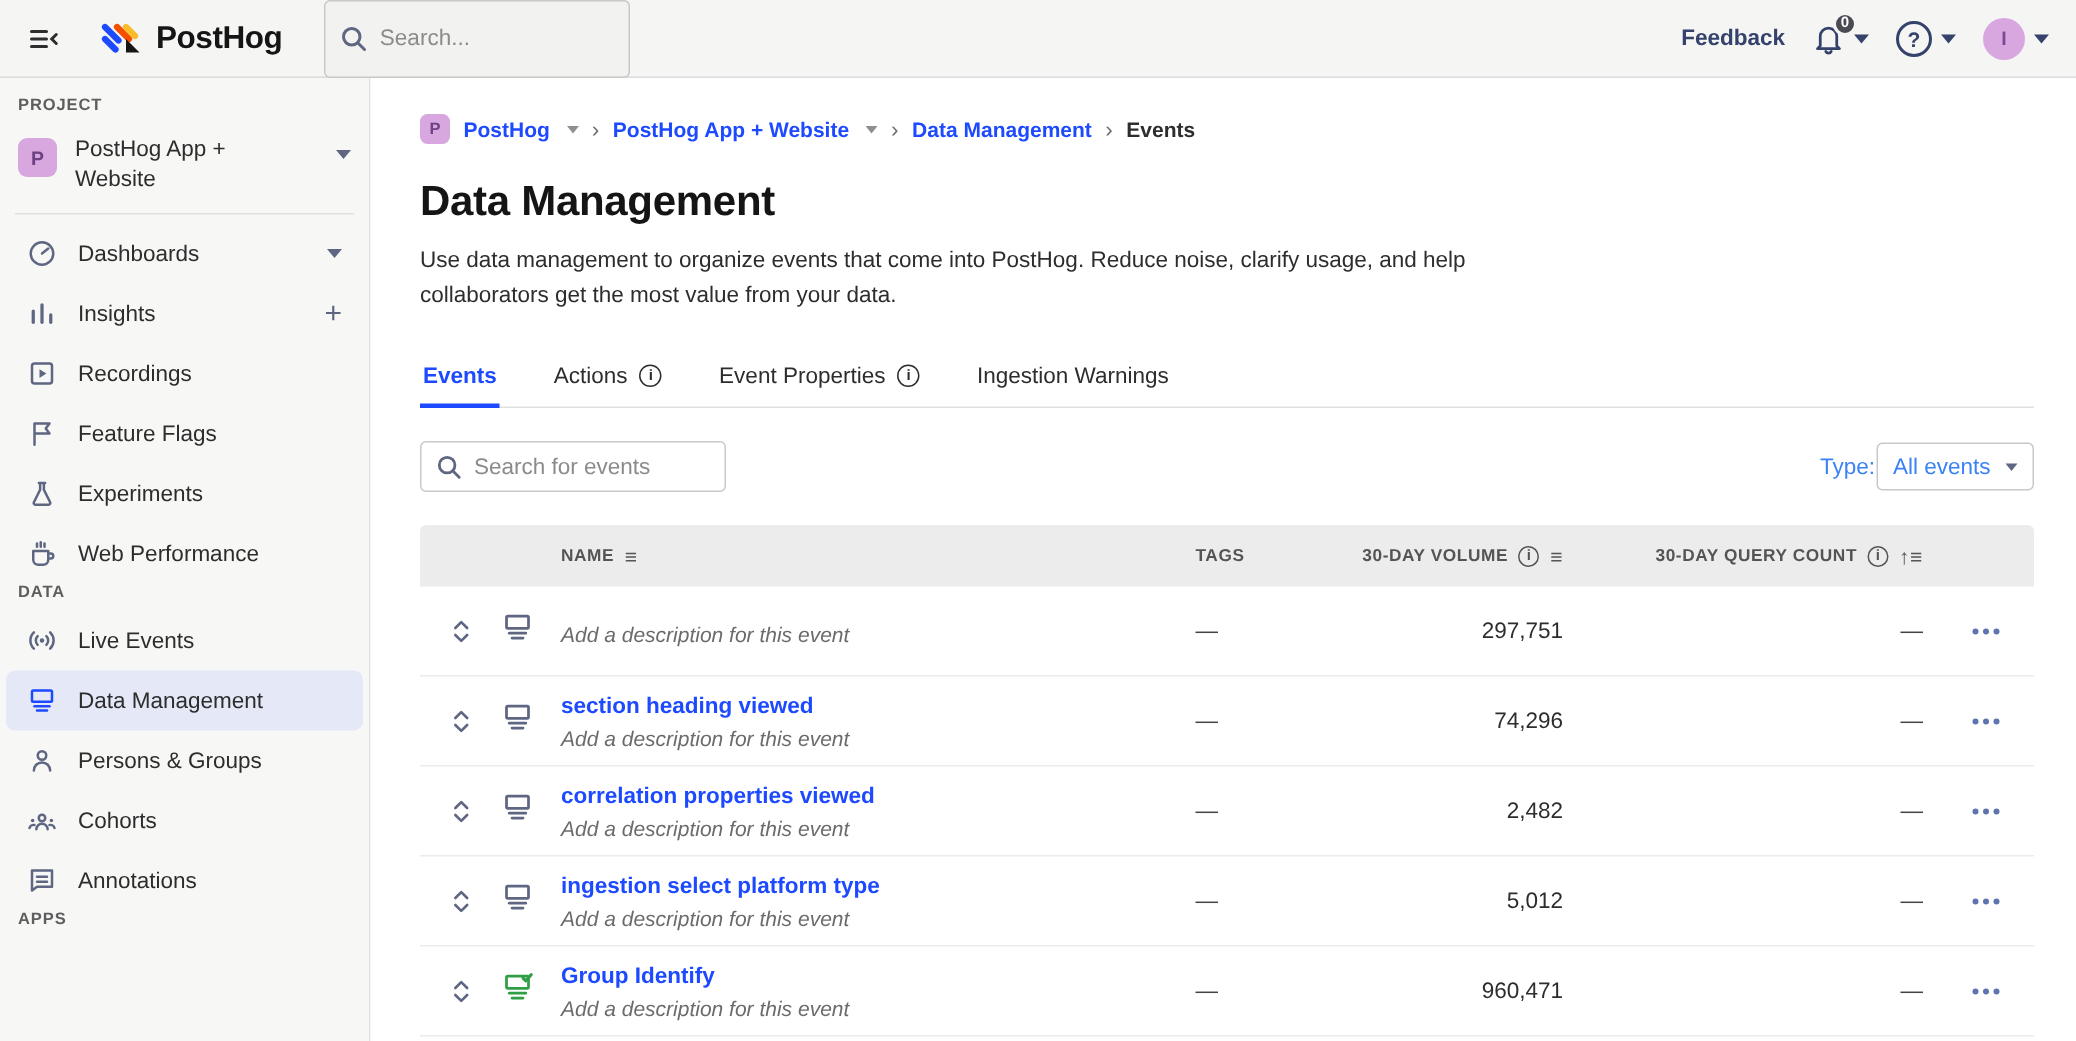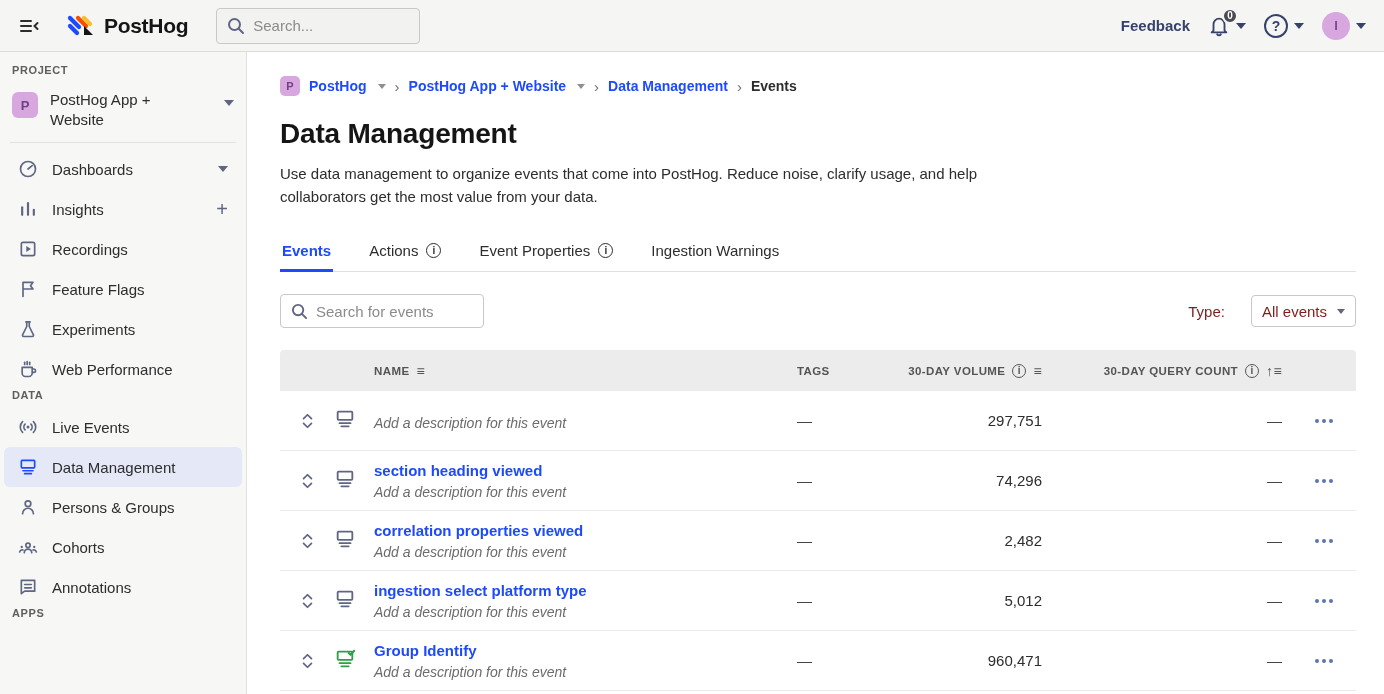--- a/index.html
+++ b/index.html
@@ -5,21 +5,21 @@
   * { margin:0; padding:0; box-sizing:border-box; }
   html,body { width:1384px; height:694px; overflow:hidden;
     font-family:"Liberation Sans","DejaVu Sans",sans-serif; background:#fff; color:#2d2d2d; }
 
   
   .topbar { height:52px; background:#f5f5f4; border-bottom:1px solid #dcdcdc;
     display:flex; align-items:center; padding:0 18px; gap:14px; }
   .icon-btn { background:none; border:none; cursor:pointer; display:flex; align-items:center; }
   .logo { display:flex; align-items:center; gap:8px; margin-left:12px; }
   .logo-text { font-size:21px; font-weight:700; color:#151515; letter-spacing:-0.3px; }
-  .topbar-search { margin-left:14px; width:204px; height:36px; border:1px solid #c8c8c8;
+  .topbar-search { margin-left:14px; width:204px; height:52px; border:1px solid #c8c8c8;
     border-radius:4px; background:#f2f2f1; display:flex; align-items:center; padding:0 10px; gap:8px; }
   .topbar-search input { border:none; outline:none; background:transparent; font-size:15px;
     color:#444; width:140px; font-family:inherit; }
   .topbar-search input::placeholder { color:#8b8b8b; }
   .topbar-right { margin-left:auto; display:flex; align-items:center; gap:18px; }
   .feedback { font-size:15px; font-weight:600; color:#35426b; cursor:pointer; }
   .caret { width:0; height:0; border-left:5px solid transparent; border-right:5px solid transparent;
     border-top:6px solid #35426b; display:inline-block; }
   .bell-wrap, .help-wrap, .avatar-wrap { display:flex; align-items:center; gap:6px; cursor:pointer; }
   .bell { position:relative; display:flex; }
@@ -74,21 +74,21 @@
     color:#2d2d2d; font-style:normal; }
   .info-icon::before { content:"i"; }
   .hdr .info-icon { border-color:#555; color:#555; width:14px; height:14px; }
 
   .controls { display:flex; align-items:center; margin-top:22px; }
   .event-search { width:204px; height:34px; border:1px solid #c8c8c8; border-radius:4px;
     display:flex; align-items:center; padding:0 10px; gap:8px; background:#fff; }
   .event-search input { border:none; outline:none; font-size:15px; color:#444; width:150px;
     font-family:inherit; background:transparent; }
   .event-search input::placeholder { color:#8b8b8b; }
-  .type-filter { margin-left:auto; display:flex; align-items:center; gap:26px; font-size:15px; color:#7f1d1d; }
+  .type-filter { margin-left:auto; display:flex; align-items:center; gap:1px; font-size:15px; color:#3b82f6; }
   .type-select { height:32px; border:1px solid #c8c8c8; border-radius:4px; background:#fff;
     display:flex; align-items:center; gap:10px; padding:0 10px; font-size:15px; cursor:pointer; }
   .type-select .caret { border-top-color:#5e6682; border-left-width:4px; border-right-width:4px; border-top-width:5px; }
 
   
   .table { margin-top:22px; }
   .trow { display:grid; grid-template-columns:54px 40px 1fr 60px 195px 240px 64px; align-items:center; }
   .thead { background:#ececec; border-radius:4px 4px 0 0; height:41px;
     font-size:11.5px; font-weight:700; letter-spacing:0.4px; color:#545454; }
   .hdr { display:flex; align-items:center; gap:7px; }

